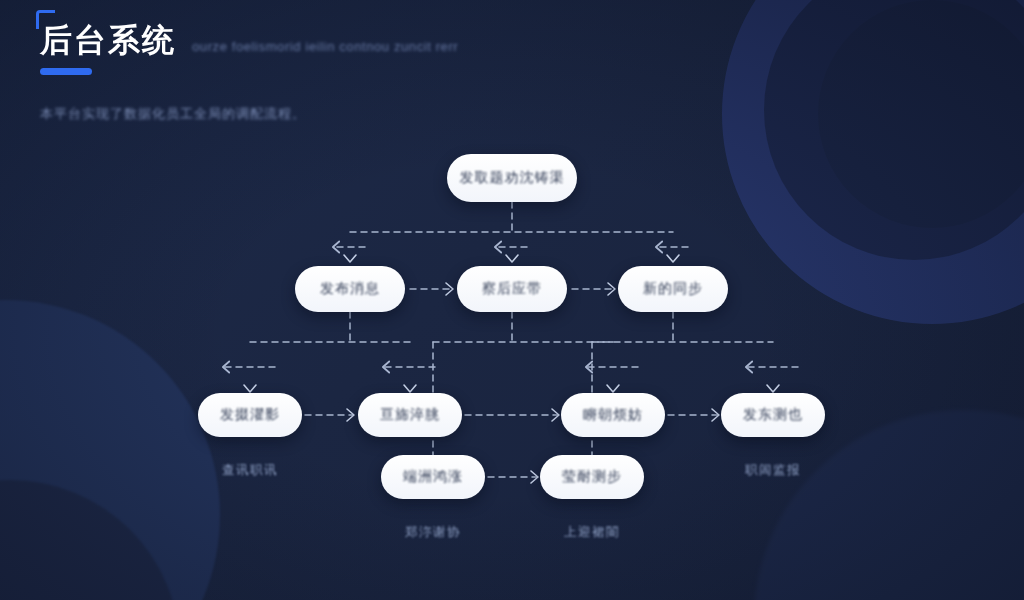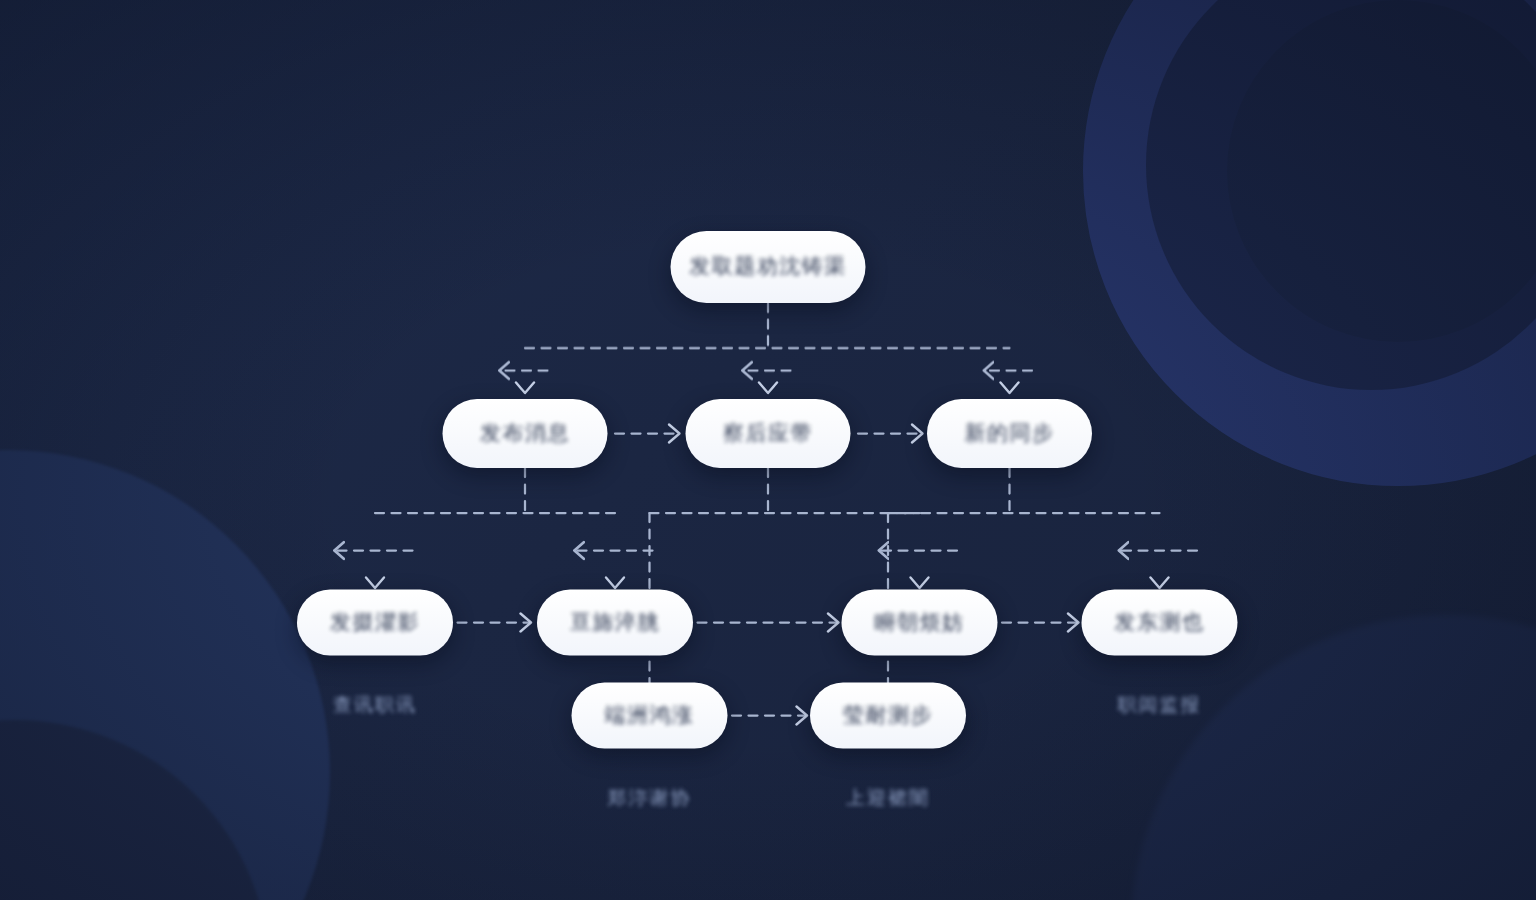--- a/index.html
+++ b/index.html
@@ -207,20 +207,29 @@
   <div class="bg-layer">
     <div class="bg-base"></div>
     <div class="ring-tr"></div>
     <div class="ring-tr-inner"></div>
     <div class="disc-bl"></div>
     <div class="disc-bl-2"></div>
     <div class="disc-br"></div>
     <div class="vignette"></div>
   </div>
 
+  <div class="header">
+    <div class="title-row">
+      <span class="corner-bracket"></span>
+      <span class="page-title">后台系统</span>
+      <span class="subtitle-en">ourze foelismorid ieilin contnou zuncit rerr</span>
+    </div>
+    <div class="title-underline"></div>
+    <div class="desc-line">本平台实现了数据化员工全局的调配流程。</div>
+  </div>
 
   <div class="flow">
 
     <svg class="flow-svg" viewBox="0 0 1024 600">
       <defs>
         <marker id="arw" markerWidth="9" markerHeight="9" refX="3.2" refY="4.5" orient="auto" markerUnits="strokeWidth">
           <path d="M0.4,0.8 L4.6,4.5 L0.4,8.2" fill="none" stroke="#c9d6f0" stroke-width="1.2" stroke-linecap="round" stroke-linejoin="round"></path>
         </marker>
       </defs>
       <g fill="none" stroke="#c9d6f0" stroke-width="1.5" stroke-dasharray="6 5" stroke-linecap="round" opacity="0.82">

